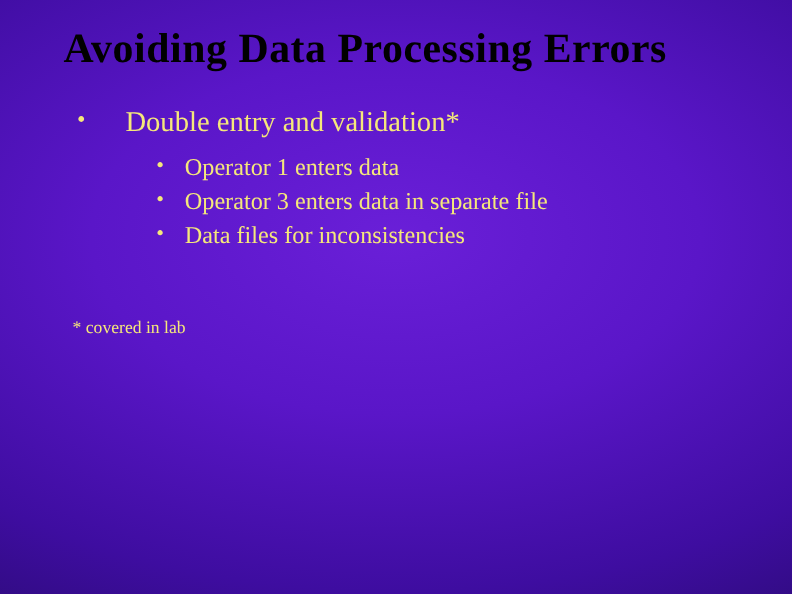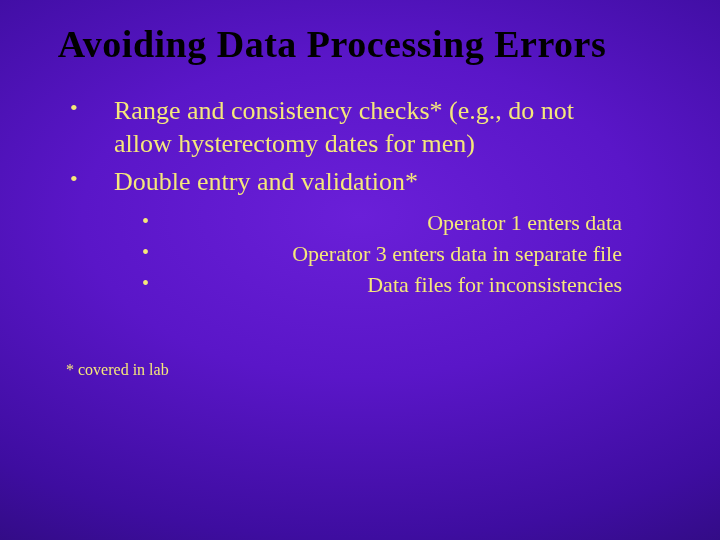--- a/index.html
+++ b/index.html
@@ -50,21 +50,20 @@
     list-style: none;
     padding: 0;
     margin: 10px 0 14px 100px;
     font-size: 22px;
     line-height: 1.32;
   }
   ul.sub > li {
     position: relative;
     padding-left: 26px;
     margin-bottom: 2px;
-    text-align: right;
   }
   ul.sub > li::before {
     content: "•";
     position: absolute;
     left: 0;
     top: 0;
     color: #f5e87a;
     font-size: 20px;
   }
   .footnote {
@@ -73,21 +72,20 @@
     color: #f5e87a;
   }
 </style>
 </head>
 <body>
 
 <div class="slide">
   <h1 class="title">Avoiding Data Processing Errors</h1>
 
   <ul class="main">
-    <li><span>Range and consistency checks* (e.g., do not allow hysterectomy dates for men)</span></li>
     <li><span>Double entry and validation*</span></li>
   </ul>
 
   <ul class="sub">
     <li><span>Operator 1 enters data</span></li>
     <li><span>Operator 3 enters data in separate file</span></li>
     <li><span>Data files for inconsistencies</span></li>
   </ul>
 
 

